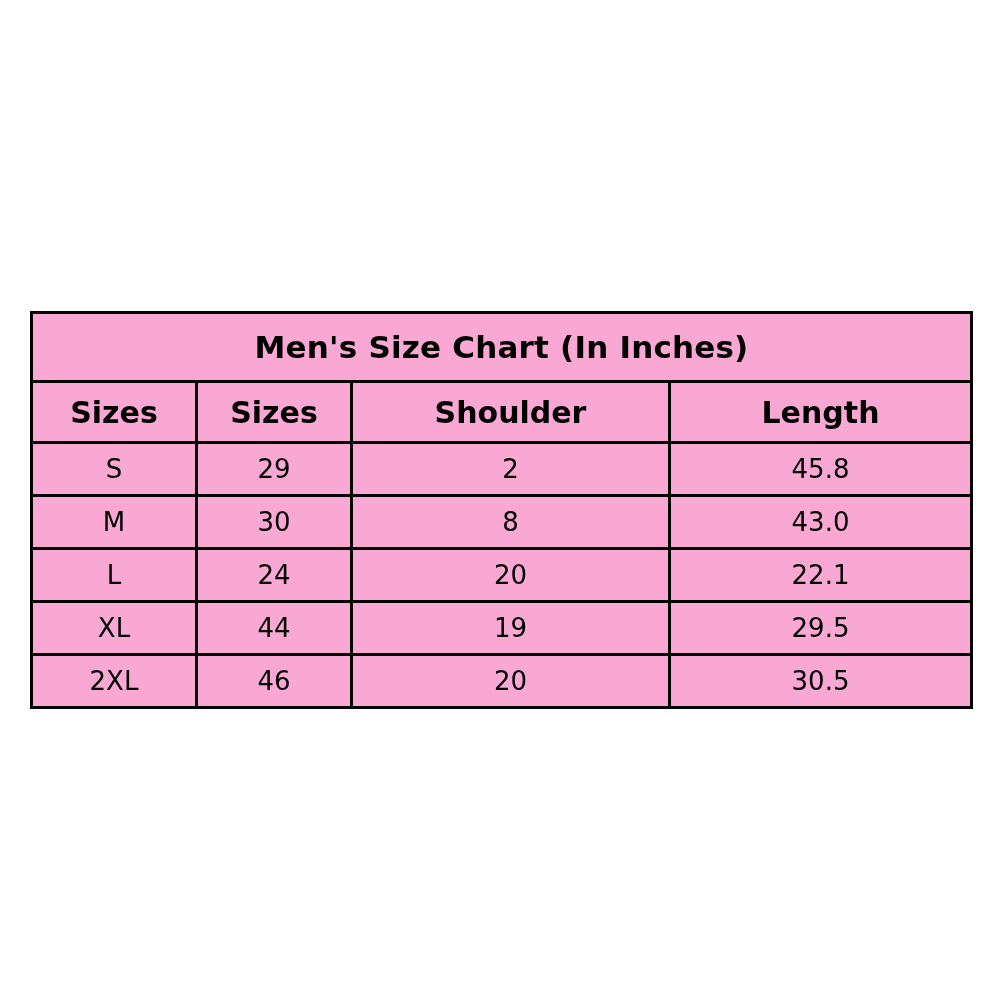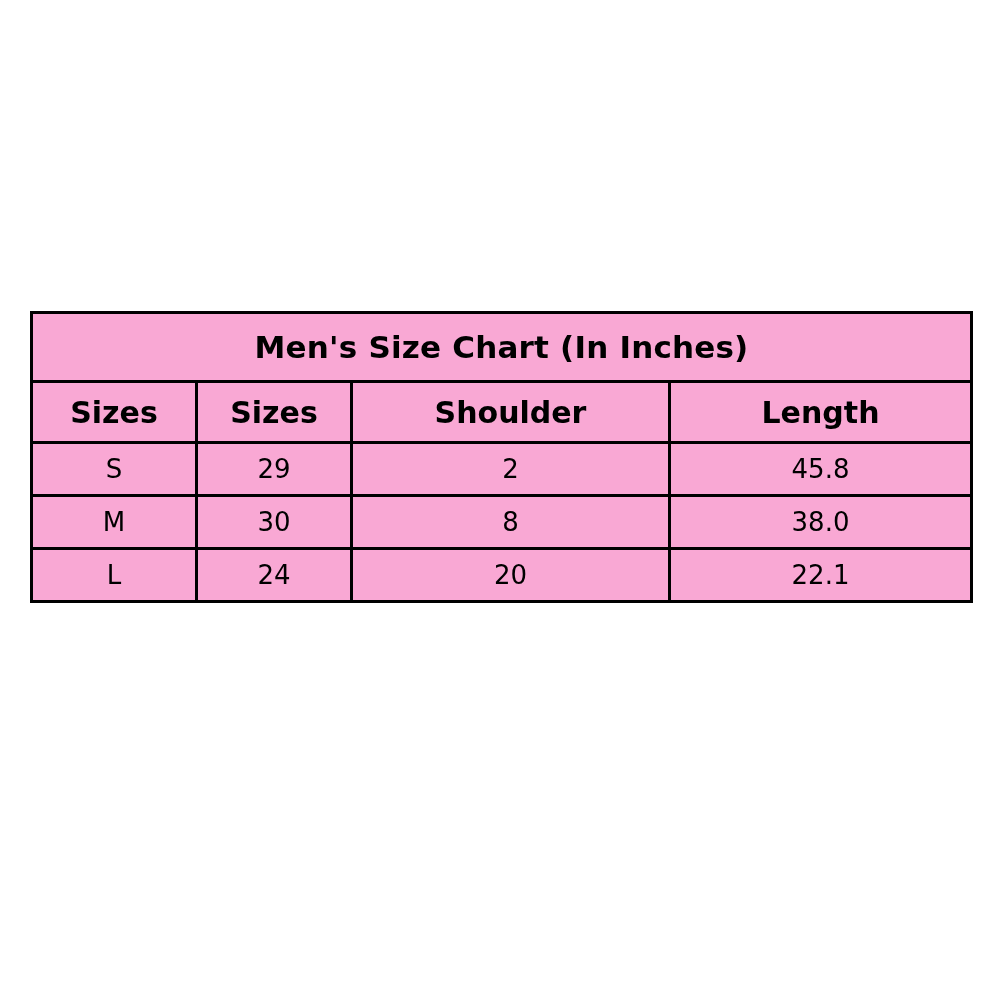--- a/index.html
+++ b/index.html
@@ -78,23 +78,35 @@
       <tr class="data-row">
         <td>S</td>
         <td>29</td>
         <td>2</td>
         <td>45.8</td>
       </tr>
       <tr class="data-row">
         <td>M</td>
         <td>30</td>
         <td>8</td>
-        <td>38.0</td>
+        <td>43.0</td>
       </tr>
       <tr class="data-row">
         <td>L</td>
         <td>24</td>
         <td>20</td>
         <td>22.1</td>
       </tr>
+      <tr class="data-row">
+        <td>XL</td>
+        <td>44</td>
+        <td>19</td>
+        <td>29.5</td>
+      </tr>
+      <tr class="data-row">
+        <td>2XL</td>
+        <td>46</td>
+        <td>20</td>
+        <td>30.5</td>
+      </tr>
     </tbody>
   </table>
 </div>
 
 </body></html>

